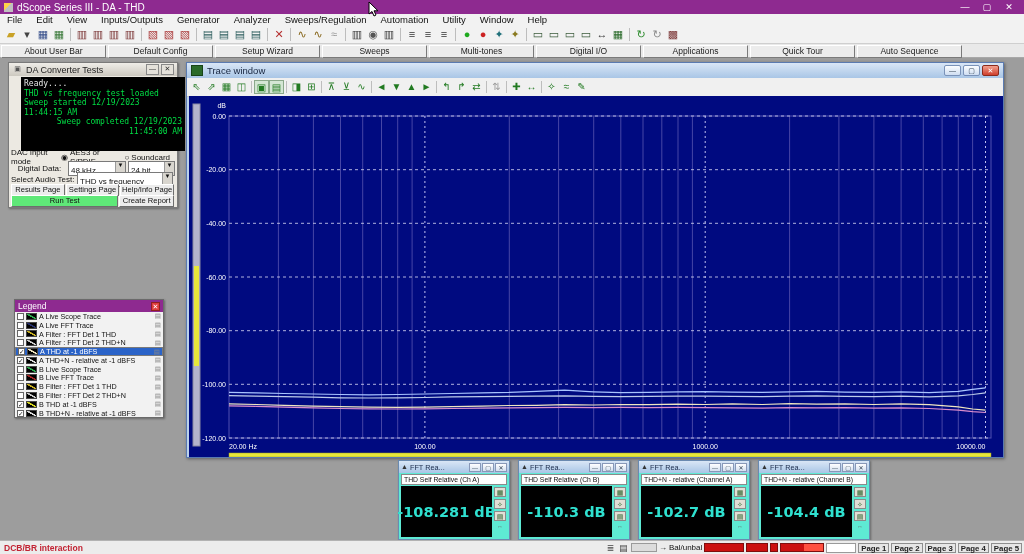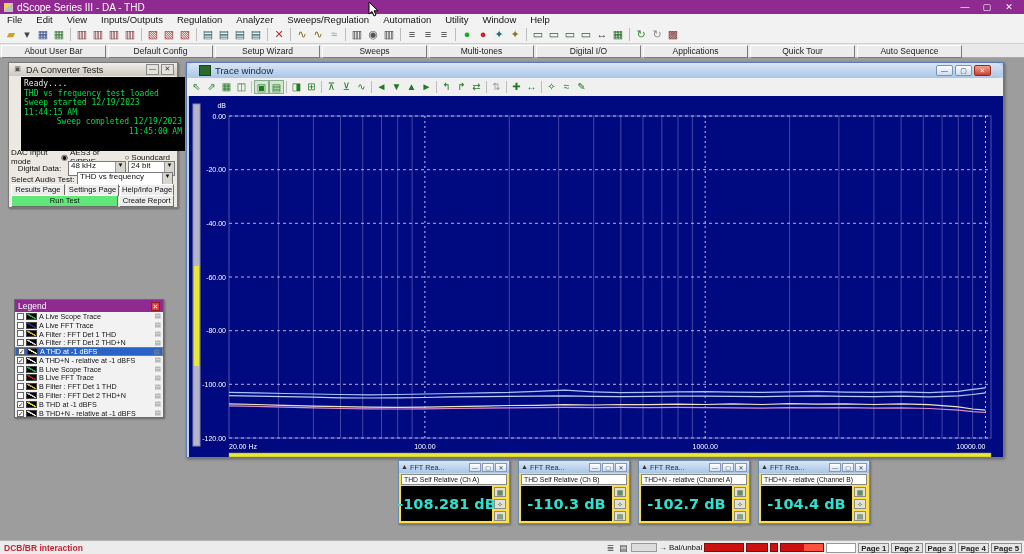--- a/index.html
+++ b/index.html
@@ -27,21 +27,21 @@
     border:1px solid #7a7a7a;box-shadow:1px 1px 2px rgba(0,0,0,.35);box-sizing:border-box;}
   .da-title{height:13px;background:linear-gradient(#efede8,#cdc9c0);display:flex;align-items:center;
     gap:3px;font-size:9px;color:#222;padding:0 3px;}
   .mini-btn{width:11px;height:9px;border:1px solid #888;background:#e4e1da;font-size:7px;line-height:8px;
     text-align:center;color:#333;}
   .da-console{position:absolute;left:12px;top:14px;width:164px;height:74px;background:#000;
     font:8px "DejaVu Sans Mono",monospace;line-height:9.5px;padding:2px 3px;box-sizing:border-box;overflow:hidden;}
   .da-form{position:absolute;left:2px;top:89px;width:164px;font-size:8px;color:#111;}
   .fr{display:flex;align-items:center;height:10.5px;margin-bottom:0.5px;}
   .sel{border:1px solid #7a7a7a;background:#fff;height:15px;line-height:8px;padding-left:2px;
-    display:flex;align-items:flex-start;box-sizing:border-box;}
+    display:flex;align-items:flex-end;box-sizing:border-box;}
   .sel .dd{margin-left:auto;width:9px;background:#d8d5ce;border-left:1px solid #999;text-align:center;
     font-size:6px;height:100%;line-height:7px;}
   .btn3{flex:1;border:1px solid;border-color:#fff #6e6e6e #6e6e6e #fff;background:#ececec;
     font-size:7.6px;text-align:center;height:10px;line-height:9px;margin-right:1px;}
   .run-btn{background:#5fe878;}
   .radio{font-size:8px;display:flex;align-items:center;gap:2px;margin-right:5px;}
   
   .legend{position:absolute;left:14px;top:299px;width:150px;height:119px;background:#f2f2f2;
     border:1px solid #6a6a6a;box-shadow:1px 1px 2px rgba(0,0,0,.35);box-sizing:border-box;}
   .legend-title{height:12px;background:#8e2a90;color:#fff;font-size:8.5px;display:flex;
@@ -52,34 +52,34 @@
   .lg-row.sel{background:#2a63c8;color:#fff;}
   .lg-check{width:7px;height:7px;border:1px solid #666;background:#fff;font-size:6.5px;line-height:6px;
     text-align:center;color:#111;box-sizing:border-box;flex:none;}
   .lg-swatch{width:11px;height:7px;flex:none;border:1px solid #444;box-sizing:border-box;}
   .lg-label{white-space:nowrap;overflow:hidden;}
   .lg-copy{margin-left:auto;font-size:6.5px;color:#888;flex:none;}
   
   .trace-win{position:absolute;left:186px;top:62px;width:818px;height:396px;background:#bcd2ea;
     border:1px solid #5a7ab0;box-sizing:border-box;box-shadow:1px 1px 3px rgba(0,0,0,.4);}
   .tw-title{height:15px;background:linear-gradient(#d9e6f6,#a9c6e6);display:flex;align-items:center;
-    gap:4px;padding:0 12px;font-size:9.5px;color:#16243e;border-radius:7px;}
+    gap:4px;padding:0 4px;font-size:9.5px;color:#16243e;}
   .tw-ico{width:10px;height:9px;background:#2a6a2a;border:1px solid #184418;}
   .tw-btn{width:17px;height:11px;border:1px solid #7a92b8;border-radius:2px;background:linear-gradient(#fbfdff,#cfdef2);
     font-size:7px;line-height:10px;text-align:center;color:#345;margin-left:2px;box-sizing:border-box;}
   .tw-btn.close{background:linear-gradient(#f2a08e,#cf3f2d);color:#fff;border-color:#8c2a1c;}
   .tw-toolbar{height:18px;background:#f0f0f0;display:flex;align-items:center;padding-left:2px;
     border-bottom:1px solid #c6c6c6;}
   .tw-icon{width:15px;height:14px;color:#217a21;font-size:10px;line-height:14px;text-align:center;}
   .tw-icon.active{background:#d4e6d4;border:1px solid #8aa88a;box-sizing:border-box;}
   .tw-icon.dis{color:#9a9a9a;}
   .tw-sep{width:1px;height:12px;background:#bdbdbd;margin:0 2px;}
   .tw-chart{position:absolute;left:2px;top:33px;width:814px;height:361px;background:#000a80;}
   
-  .meter{position:absolute;top:460px;width:112px;height:64px;background:#fde047;border:1px solid #6a8ab0;
+  .meter{position:absolute;top:460px;width:112px;height:80px;background:#5eead4;border:1px solid #6a8ab0;
     box-sizing:border-box;box-shadow:1px 1px 2px rgba(0,0,0,.35);}
   .m-title{height:12px;background:linear-gradient(#d9e6f6,#a9c6e6);display:flex;align-items:center;
     gap:2px;padding:0 2px;font-size:7.3px;color:#1c2c4c;}
   .m-tri{color:#333;font-size:7px;line-height:8px;}
   .m-cap{width:12px;height:9px;border:1px solid #8898b8;background:linear-gradient(#fff,#d4e0f0);
     font-size:6px;line-height:8px;text-align:center;color:#345;margin-left:1px;box-sizing:border-box;}
   .m-label{margin:1px 2px 0 2px;height:11px;background:#fff;border:1px solid #8a8a8a;font-size:6.8px;
     line-height:10px;padding-left:2px;color:#111;white-space:nowrap;overflow:hidden;box-sizing:border-box;}
   .m-body{position:absolute;left:2px;top:25px;right:17px;bottom:2px;background:#000;display:flex;
     align-items:center;justify-content:center;color:#2fe0cf;font-family:"DejaVu Sans",sans-serif;
@@ -116,21 +116,21 @@
       <span class="cap-btn">▢</span>
       <span class="cap-btn">✕</span>
     </span>
   </div>
 
   <div class="menubar" id="menubar">
       <span class="menu-item">File</span>
       <span class="menu-item">Edit</span>
       <span class="menu-item">View</span>
       <span class="menu-item">Inputs/Outputs</span>
-      <span class="menu-item">Regulation</span>
+      <span class="menu-item">Generator</span>
       <span class="menu-item">Analyzer</span>
       <span class="menu-item">Sweeps/Regulation</span>
       <span class="menu-item">Automation</span>
       <span class="menu-item">Utility</span>
       <span class="menu-item">Window</span>
       <span class="menu-item">Help</span>
     </div>
 
   <div class="toolbar" id="toolbar">
       <span class="tb-icon" style="color: rgb(201, 162, 39);">▰</span>

